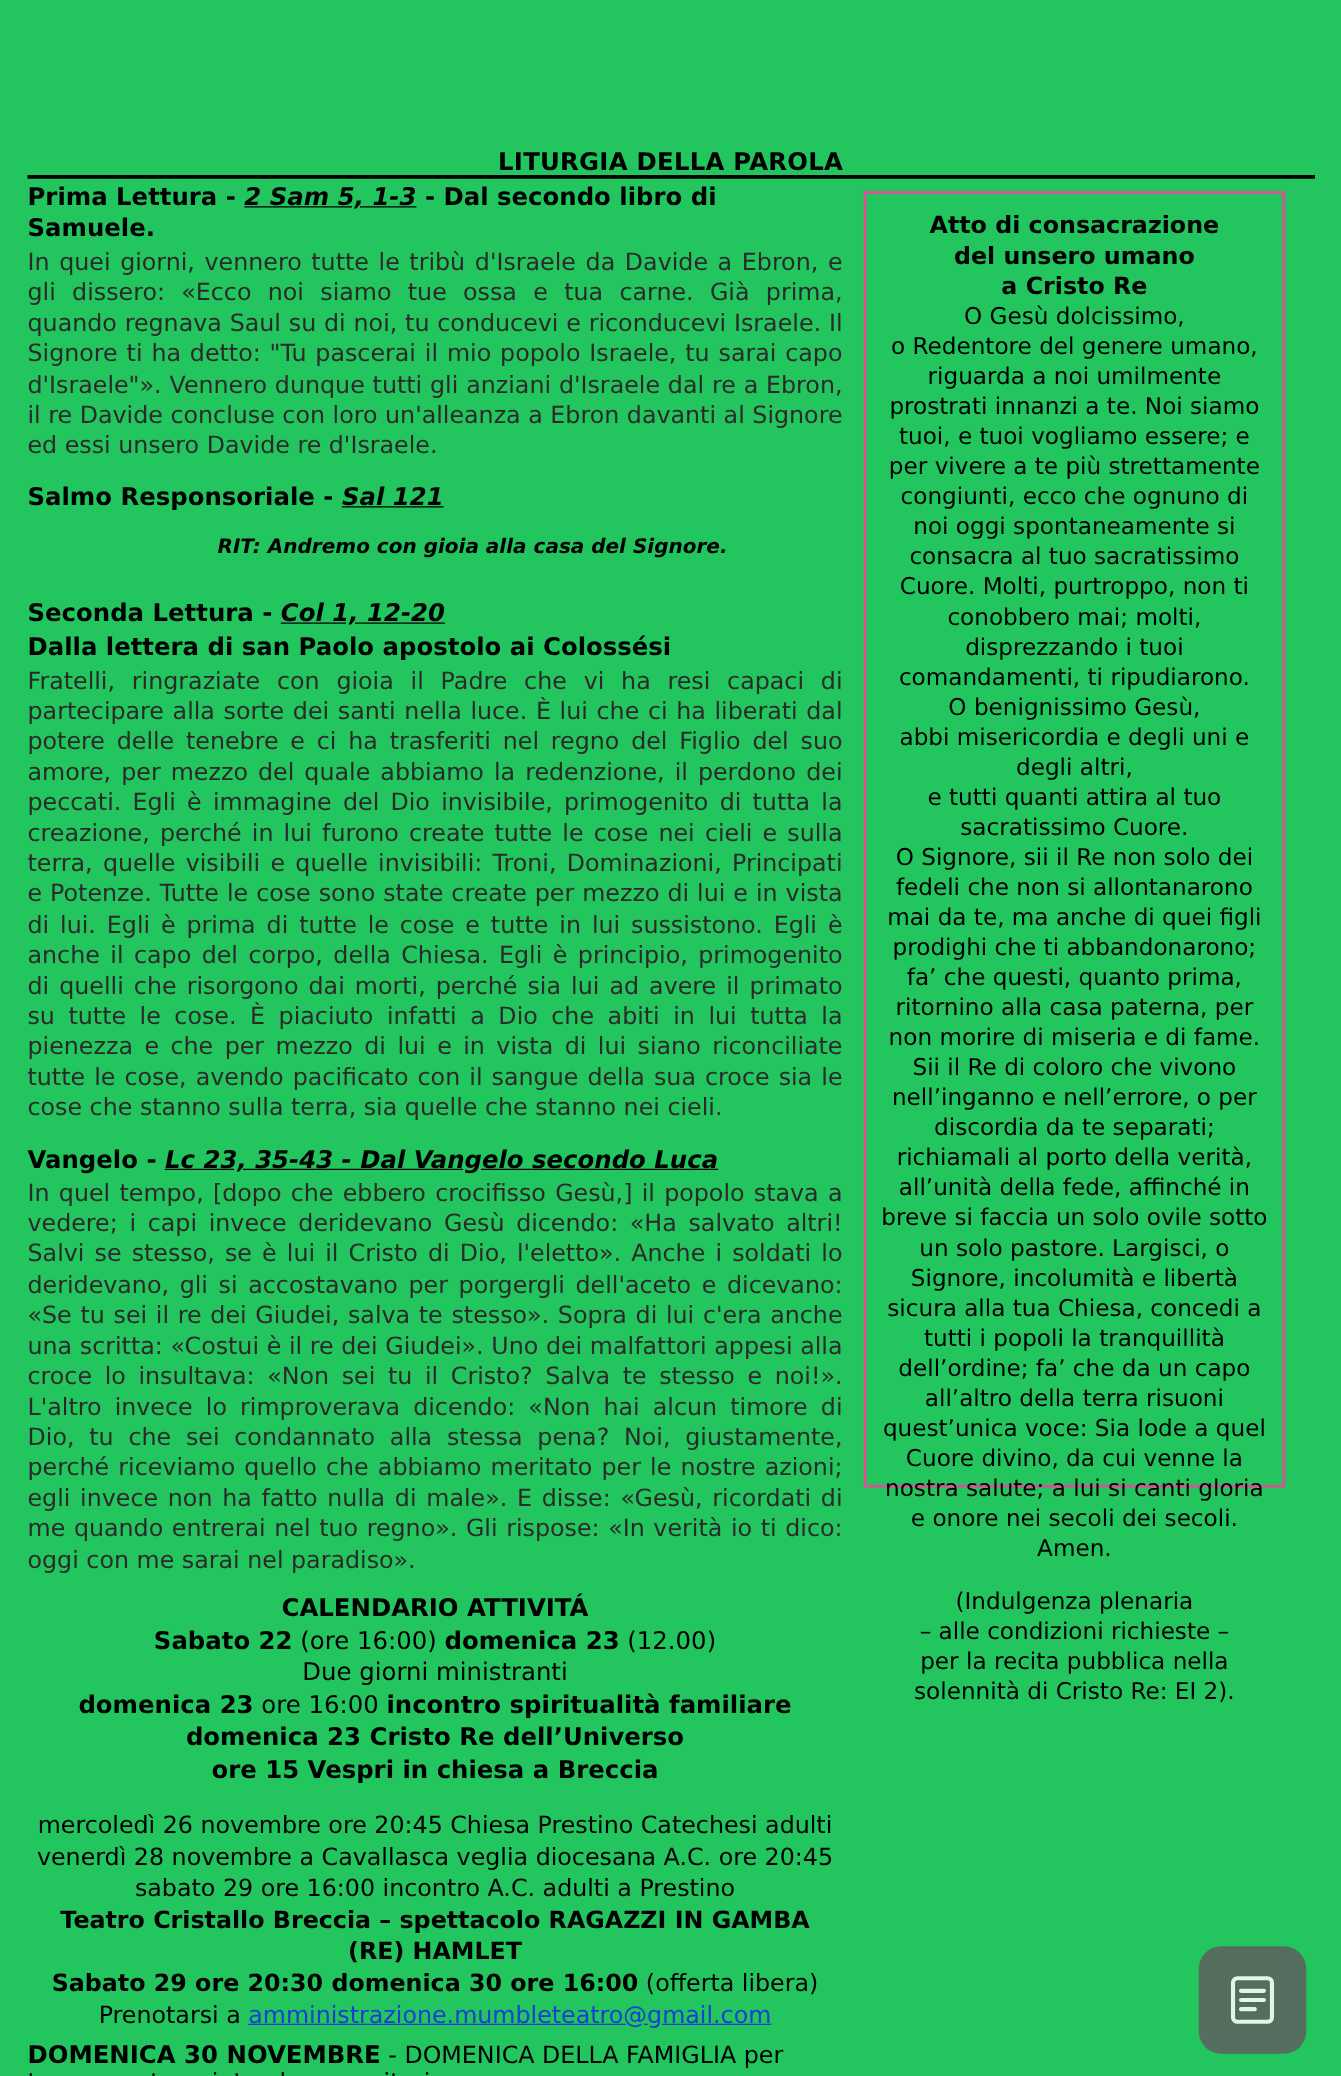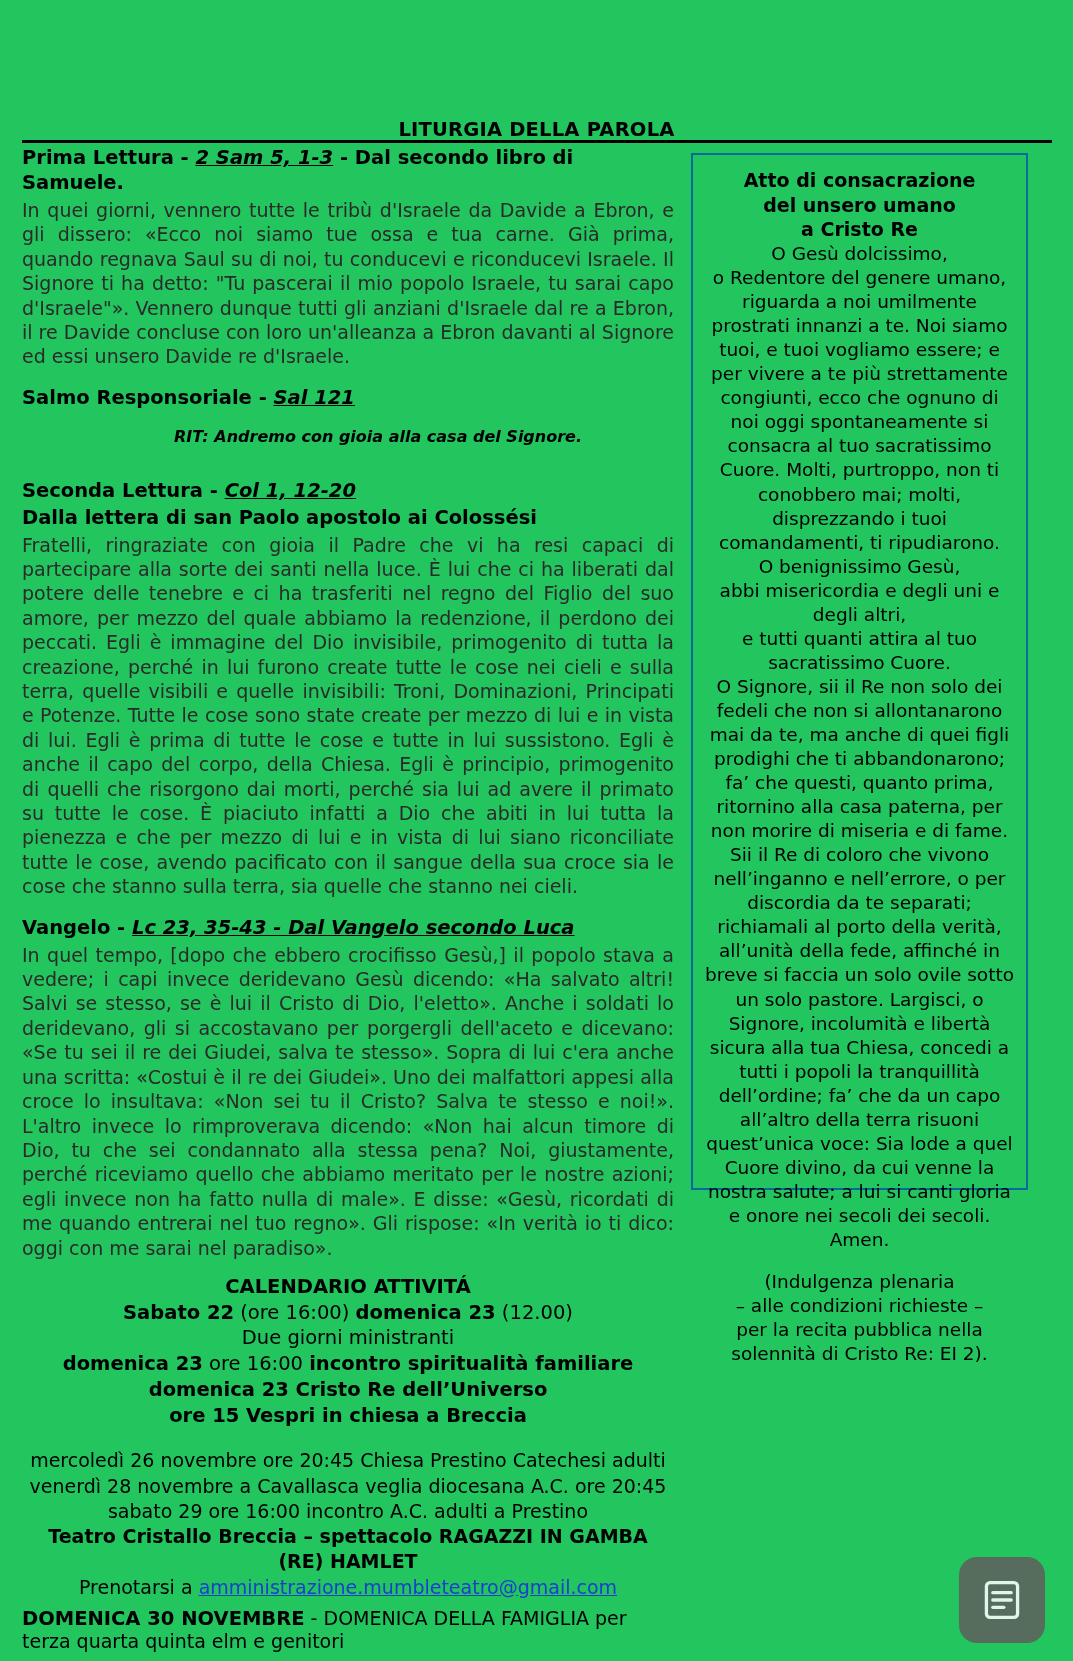--- a/index.html
+++ b/index.html
@@ -96,21 +96,21 @@
   }
   .lastline .b { font-weight: bold; font-size: 19.5px; }
 
   
   .rightbox {
     position: absolute;
     left: 691px;
     top: 153px;
     width: 337px;
     height: 1037px;
-    border: 2px solid #0369a1;
+    border: 2px solid #ec4899;
     box-sizing: border-box;
     padding: 13px 11px 8px 11px;
     text-align: center;
     font-size: 18.5px;
     line-height: 1.3;
   }
   .rightbox .bx-title {
     font-weight: bold;
     font-size: 19px;
     line-height: 1.3;
@@ -180,20 +180,21 @@
         </div>
     </div>
 
     <div class="notes">
       <div id="notes-lines">
           <div><span class="n">mercoledì 26 novembre ore 20:45 Chiesa Prestino Catechesi adulti</span></div>
           <div><span class="n">venerdì 28 novembre a Cavallasca veglia diocesana A.C. ore 20:45</span></div>
           <div><span class="n">sabato 29 ore 16:00 incontro A.C. adulti a Prestino</span></div>
           <div><span class="b">Teatro Cristallo Breccia – spettacolo RAGAZZI IN GAMBA</span></div>
           <div><span class="b">(RE) HAMLET</span></div>
+          <div><span class="b">Sabato 29 ore 20:30 domenica 30 ore 16:00</span><span class="n"> (offerta libera)</span></div>
         </div>
       <div>
         <span>Prenotarsi a </span><a class="mail" href="#">amministrazione.mumbleteatro@gmail.com</a>
       </div>
     </div>
 
     <div class="lastline">
       <span class="b">DOMENICA 30 NOVEMBRE</span><span>  - DOMENICA DELLA FAMIGLIA per terza quarta quinta elm e genitori</span>
     </div>
 

